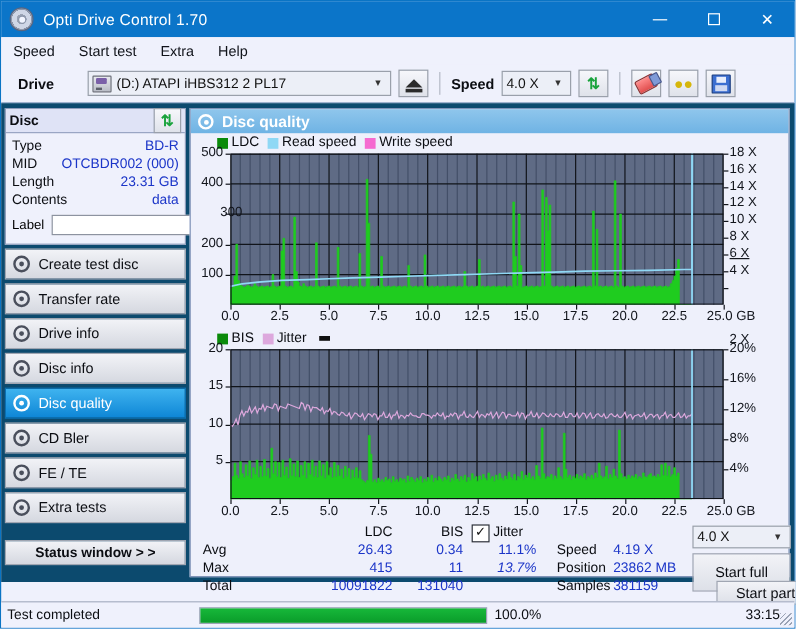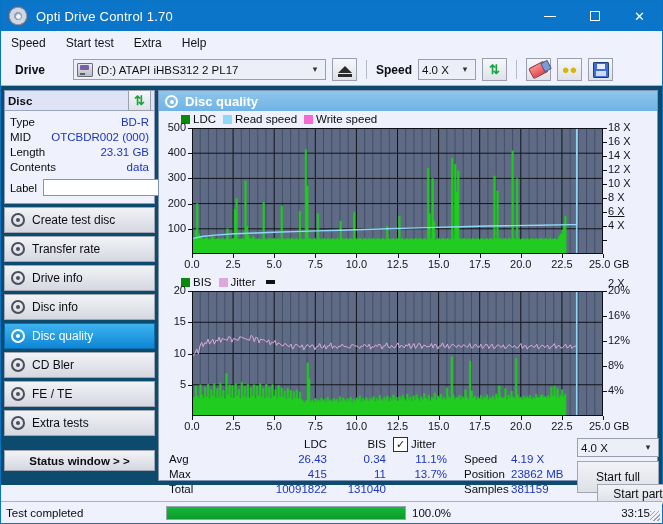--- a/index.html
+++ b/index.html
@@ -352,21 +352,21 @@
               <line x1="0" x2="411" y1="0" y2="0" stroke="#11141a" stroke-width="1"></line>
               <path d="M 0 126 L 0.00 112.14 L 1.51 112.14 L 1.51 110.88 L 3.02 110.88 L 3.02 102.06 L 4.53 102.06 L 4.53 75.60 L 6.03 75.60 L 6.03 105.84 L 7.54 105.84 L 7.54 108.36 L 9.05 108.36 L 9.05 110.38 L 10.56 110.38 L 10.56 111.38 L 12.07 111.38 L 12.07 110.88 L 13.58 110.88 L 13.58 109.87 L 15.09 109.87 L 15.09 110.38 L 16.59 110.38 L 16.59 111.38 L 18.10 111.38 L 18.10 110.88 L 19.61 110.88 L 19.61 108.36 L 21.12 108.36 L 21.12 110.38 L 22.63 110.38 L 22.63 111.38 L 24.14 111.38 L 24.14 110.88 L 25.65 110.88 L 25.65 110.38 L 27.16 110.38 L 27.16 111.38 L 28.66 111.38 L 28.66 110.88 L 30.17 110.88 L 30.17 110.38 L 31.68 110.38 L 31.68 111.38 L 33.19 111.38 L 33.19 110.88 L 34.70 110.88 L 34.70 100.80 L 36.21 100.80 L 36.21 110.38 L 37.72 110.38 L 37.72 111.38 L 39.22 111.38 L 39.22 110.88 L 40.73 110.88 L 40.73 110.38 L 42.24 110.38 L 42.24 81.14 L 43.75 81.14 L 43.75 70.56 L 45.26 70.56 L 45.26 110.38 L 46.77 110.38 L 46.77 111.38 L 48.28 111.38 L 48.28 110.88 L 49.78 110.88 L 49.78 110.38 L 51.29 110.38 L 51.29 111.38 L 52.80 111.38 L 52.80 52.92 L 54.31 52.92 L 54.31 98.28 L 55.82 98.28 L 55.82 107.10 L 57.33 107.10 L 57.33 110.38 L 58.84 110.38 L 58.84 110.88 L 60.34 110.88 L 60.34 108.36 L 61.85 108.36 L 61.85 110.38 L 63.36 110.38 L 63.36 111.38 L 64.87 111.38 L 64.87 110.88 L 66.38 110.88 L 66.38 110.38 L 67.89 110.38 L 67.89 111.38 L 69.40 111.38 L 69.40 110.88 L 70.90 110.88 L 70.90 74.34 L 72.41 74.34 L 72.41 110.38 L 73.92 110.38 L 73.92 111.38 L 75.43 111.38 L 75.43 110.88 L 76.94 110.88 L 76.94 110.38 L 78.45 110.38 L 78.45 111.38 L 79.96 111.38 L 79.96 110.88 L 81.47 110.88 L 81.47 110.38 L 82.97 110.38 L 82.97 111.38 L 84.48 111.38 L 84.48 110.88 L 85.99 110.88 L 85.99 110.38 L 87.50 110.38 L 87.50 111.38 L 89.01 111.38 L 89.01 78.12 L 90.52 78.12 L 90.52 110.38 L 92.03 110.38 L 92.03 111.38 L 93.53 111.38 L 93.53 110.88 L 95.04 110.88 L 95.04 110.38 L 96.55 110.38 L 96.55 111.38 L 98.06 111.38 L 98.06 110.88 L 99.57 110.88 L 99.57 110.38 L 101.08 110.38 L 101.08 111.38 L 102.59 111.38 L 102.59 110.88 L 104.09 110.88 L 104.09 110.38 L 105.60 110.38 L 105.60 111.38 L 107.11 111.38 L 107.11 83.16 L 108.62 83.16 L 108.62 110.38 L 110.13 110.38 L 110.13 111.38 L 111.64 111.38 L 111.64 110.88 L 113.15 110.88 L 113.15 21.42 L 114.65 21.42 L 114.65 57.96 L 116.16 57.96 L 116.16 110.88 L 117.67 110.88 L 117.67 110.38 L 119.18 110.38 L 119.18 111.38 L 120.69 111.38 L 120.69 110.88 L 122.20 110.88 L 122.20 110.38 L 123.71 110.38 L 123.71 111.38 L 125.21 111.38 L 125.21 85.68 L 126.72 85.68 L 126.72 110.38 L 128.23 110.38 L 128.23 111.38 L 129.74 111.38 L 129.74 110.88 L 131.25 110.88 L 131.25 110.38 L 132.76 110.38 L 132.76 111.38 L 134.27 111.38 L 134.27 110.88 L 135.78 110.88 L 135.78 110.38 L 137.28 110.38 L 137.28 111.38 L 138.79 111.38 L 138.79 110.88 L 140.30 110.88 L 140.30 110.38 L 141.81 110.38 L 141.81 111.38 L 143.32 111.38 L 143.32 110.88 L 144.83 110.88 L 144.83 110.38 L 146.34 110.38 L 146.34 111.38 L 147.84 111.38 L 147.84 93.24 L 149.35 93.24 L 149.35 110.38 L 150.86 110.38 L 150.86 111.38 L 152.37 111.38 L 152.37 110.88 L 153.88 110.88 L 153.88 110.38 L 155.39 110.38 L 155.39 111.38 L 156.90 111.38 L 156.90 110.88 L 158.40 110.88 L 158.40 110.38 L 159.91 110.38 L 159.91 111.38 L 161.42 111.38 L 161.42 84.42 L 162.93 84.42 L 162.93 110.38 L 164.44 110.38 L 164.44 111.38 L 165.95 111.38 L 165.95 110.88 L 167.46 110.88 L 167.46 110.38 L 168.96 110.38 L 168.96 111.38 L 170.47 111.38 L 170.47 110.88 L 171.98 110.88 L 171.98 110.38 L 173.49 110.38 L 173.49 111.38 L 175.00 111.38 L 175.00 110.88 L 176.51 110.88 L 176.51 110.38 L 178.02 110.38 L 178.02 111.38 L 179.52 111.38 L 179.52 110.88 L 181.03 110.88 L 181.03 110.38 L 182.54 110.38 L 182.54 111.38 L 184.05 111.38 L 184.05 110.88 L 185.56 110.88 L 185.56 110.38 L 187.07 110.38 L 187.07 111.38 L 188.58 111.38 L 188.58 110.88 L 190.09 110.88 L 190.09 110.38 L 191.59 110.38 L 191.59 111.38 L 193.10 111.38 L 193.10 110.88 L 194.61 110.88 L 194.61 98.28 L 196.12 98.28 L 196.12 110.38 L 197.63 110.38 L 197.63 111.38 L 199.14 111.38 L 199.14 110.88 L 200.65 110.88 L 200.65 110.38 L 202.15 110.38 L 202.15 111.38 L 203.66 111.38 L 203.66 110.88 L 205.17 110.88 L 205.17 110.38 L 206.68 110.38 L 206.68 88.20 L 208.19 88.20 L 208.19 110.88 L 209.70 110.88 L 209.70 110.38 L 211.21 110.38 L 211.21 111.38 L 212.71 111.38 L 212.71 110.88 L 214.22 110.88 L 214.22 110.38 L 215.73 110.38 L 215.73 111.38 L 217.24 111.38 L 217.24 110.88 L 218.75 110.88 L 218.75 110.38 L 220.26 110.38 L 220.26 111.38 L 221.77 111.38 L 221.77 110.88 L 223.27 110.88 L 223.27 110.38 L 224.78 110.38 L 224.78 111.38 L 226.29 111.38 L 226.29 110.88 L 227.80 110.88 L 227.80 110.38 L 229.31 110.38 L 229.31 111.38 L 230.82 111.38 L 230.82 110.88 L 232.33 110.88 L 232.33 110.38 L 233.83 110.38 L 233.83 111.38 L 235.34 111.38 L 235.34 40.32 L 236.85 40.32 L 236.85 85.68 L 238.36 85.68 L 238.36 110.38 L 239.87 110.38 L 239.87 50.40 L 241.38 50.40 L 241.38 93.24 L 242.89 93.24 L 242.89 111.38 L 244.40 111.38 L 244.40 110.88 L 245.90 110.88 L 245.90 110.38 L 247.41 110.38 L 247.41 111.38 L 248.92 111.38 L 248.92 110.88 L 250.43 110.88 L 250.43 110.38 L 251.94 110.38 L 251.94 111.38 L 253.45 111.38 L 253.45 110.88 L 254.96 110.88 L 254.96 110.38 L 256.46 110.38 L 256.46 111.38 L 257.97 111.38 L 257.97 110.88 L 259.48 110.88 L 259.48 30.24 L 260.99 30.24 L 260.99 110.38 L 262.50 110.38 L 262.50 36.54 L 264.01 36.54 L 264.01 64.26 L 265.52 64.26 L 265.52 42.84 L 267.02 42.84 L 267.02 110.38 L 268.53 110.38 L 268.53 111.38 L 270.04 111.38 L 270.04 110.88 L 271.55 110.88 L 271.55 110.38 L 273.06 110.38 L 273.06 111.38 L 274.57 111.38 L 274.57 110.88 L 276.08 110.88 L 276.08 110.38 L 277.58 110.38 L 277.58 111.38 L 279.09 111.38 L 279.09 110.88 L 280.60 110.88 L 280.60 110.38 L 282.11 110.38 L 282.11 111.38 L 283.62 111.38 L 283.62 110.88 L 285.13 110.88 L 285.13 110.38 L 286.64 110.38 L 286.64 111.38 L 288.14 111.38 L 288.14 110.88 L 289.65 110.88 L 289.65 110.38 L 291.16 110.38 L 291.16 111.38 L 292.67 111.38 L 292.67 110.88 L 294.18 110.88 L 294.18 110.38 L 295.69 110.38 L 295.69 111.38 L 297.20 111.38 L 297.20 110.88 L 298.71 110.88 L 298.71 110.38 L 300.21 110.38 L 300.21 111.38 L 301.72 111.38 L 301.72 47.88 L 303.23 47.88 L 303.23 110.38 L 304.74 110.38 L 304.74 63.00 L 306.25 63.00 L 306.25 110.88 L 307.76 110.88 L 307.76 110.38 L 309.27 110.38 L 309.27 111.38 L 310.77 111.38 L 310.77 110.88 L 312.28 110.88 L 312.28 110.38 L 313.79 110.38 L 313.79 111.38 L 315.30 111.38 L 315.30 110.88 L 316.81 110.88 L 316.81 110.38 L 318.32 110.38 L 318.32 111.38 L 319.83 111.38 L 319.83 22.68 L 321.33 22.68 L 321.33 110.38 L 322.84 110.38 L 322.84 111.38 L 324.35 111.38 L 324.35 50.40 L 325.86 50.40 L 325.86 110.38 L 327.37 110.38 L 327.37 111.38 L 328.88 111.38 L 328.88 110.88 L 330.39 110.88 L 330.39 110.38 L 331.89 110.38 L 331.89 111.38 L 333.40 111.38 L 333.40 110.88 L 334.91 110.88 L 334.91 110.38 L 336.42 110.38 L 336.42 111.38 L 337.93 111.38 L 337.93 110.88 L 339.44 110.88 L 339.44 110.38 L 340.95 110.38 L 340.95 111.38 L 342.45 111.38 L 342.45 110.88 L 343.96 110.88 L 343.96 110.38 L 345.47 110.38 L 345.47 111.38 L 346.98 111.38 L 346.98 110.88 L 348.49 110.88 L 348.49 110.38 L 350.00 110.38 L 350.00 111.38 L 351.51 111.38 L 351.51 110.88 L 353.02 110.88 L 353.02 110.38 L 354.52 110.38 L 354.52 111.38 L 356.03 111.38 L 356.03 110.88 L 357.54 110.88 L 357.54 110.38 L 359.05 110.38 L 359.05 111.38 L 360.56 111.38 L 360.56 110.88 L 362.07 110.88 L 362.07 110.38 L 363.58 110.38 L 363.58 111.38 L 365.08 111.38 L 365.08 110.88 L 366.59 110.88 L 366.59 108.36 L 368.10 108.36 L 368.10 105.84 L 369.61 105.84 L 369.61 102.06 L 371.12 102.06 L 371.12 95.76 L 372.63 95.76 L 372.63 88.20 L 374.14 88.20 L 374.14 126 L 375.64 126 L 377.15 126 L 378.66 126 L 380.17 126 L 381.68 126 L 383.19 126 L 384.70 126 Z" fill="#1fcc1f" stroke="#1fcc1f" stroke-width="0.6"></path>
               <path d="M 0.00 110.60 L 9.86 108.50 L 23.02 107.10 L 42.74 105.70 L 64.12 105.00 L 82.20 104.30 L 101.93 103.60 L 124.94 102.90 L 147.96 102.20 L 170.98 101.50 L 195.64 100.80 L 218.65 100.10 L 244.96 99.40 L 269.62 98.70 L 295.92 98.00 L 322.22 97.65 L 348.53 97.30 L 378.12 96.60 L 384.70 96.60 L 385.02 0.00" fill="none" stroke="#8fd8f5" stroke-width="1.4"></path>
               <line x1="384.69599999999997" x2="384.69599999999997" y1="0" y2="126" stroke="#8fd8f5" stroke-width="1.5"></line>
               <rect x="0.5" y="0.5" width="410" height="125" fill="none" stroke="#0d1016"></rect>
             </svg>
             <span class="ylab" style="left: 0px; width: 27px; top: 95.8px;">100</span>
             <div class="tick" style="left: 29px; top: 102.8px; width: 4px; height: 1px;"></div>
             <span class="ylab" style="left: 0px; width: 27px; top: 70.6px;">200</span>
             <div class="tick" style="left: 29px; top: 77.6px; width: 4px; height: 1px;"></div>
-            <span class="ylab" style="left: 0px; width: 27px; top: 45.4px;">300</span>
+            <span class="ylab" style="left: 16px; width: 27px; top: 45.4px;">300</span>
             <div class="tick" style="left: 29px; top: 52.4px; width: 4px; height: 1px;"></div>
             <span class="ylab" style="left: 0px; width: 27px; top: 20.2px;">400</span>
             <div class="tick" style="left: 29px; top: 27.2px; width: 4px; height: 1px;"></div>
             <span class="ylab" style="left: 0px; width: 27px; top: -5px;">500</span>
             <div class="tick" style="left: 29px; top: 2px; width: 4px; height: 1px;"></div>
             <span class="rlab" style="left: 449px; top: 107px; margin-top: 44px;">2 X</span>
             <div class="tick" style="left: 444px; top: 114px; width: 4px; height: 1px;"></div>
             <span class="rlab" style="left: 449px; top: 93px;">4 X</span>
             <div class="tick" style="left: 444px; top: 100px; width: 4px; height: 1px;"></div>
             <span class="rlab" style="left: 449px; top: 79px; text-decoration: underline;">6 X</span>
@@ -539,21 +539,21 @@
 
           <span class="k" style="left:10px;top:47px;">Total</span>
           <span class="v" style="left:96px;top:47px;width:72px;">10091822</span>
           <span class="v" style="left:175px;top:47px;width:52px;">131040</span>
 
           <div class="cbx" style="left:234px;top:1px;">
             <span>✓</span>
           </div>
           <span class="k" style="left:252px;top:2px;">Jitter</span>
           <span class="v" style="left:236px;top:17px;width:52px;">11.1%</span>
-          <span class="v" style="left:236px;top:32px;width:52px;">13.7%</span>
+          <span class="v" style="left:236px;top:32px;width:52px;font-style:italic;">13.7%</span>
 
           <span class="k" style="left:305px;top:17px;">Speed</span>
           <span class="v" style="left:352px;top:17px;width:64px;text-align:left;">4.19 X</span>
           <span class="k" style="left:305px;top:32px;">Position</span>
           <span class="v" style="left:352px;top:32px;width:64px;text-align:left;">23862 MB</span>
           <span class="k" style="left:305px;top:47px;">Samples</span>
           <span class="v" style="left:352px;top:47px;width:64px;text-align:left;">381159</span>
 
           <div class="combo" style="position:absolute;left:418px;top:2px;width:82px;height:19px;background:#eceff7;">
             <div class="cval">4.0 X</div>

